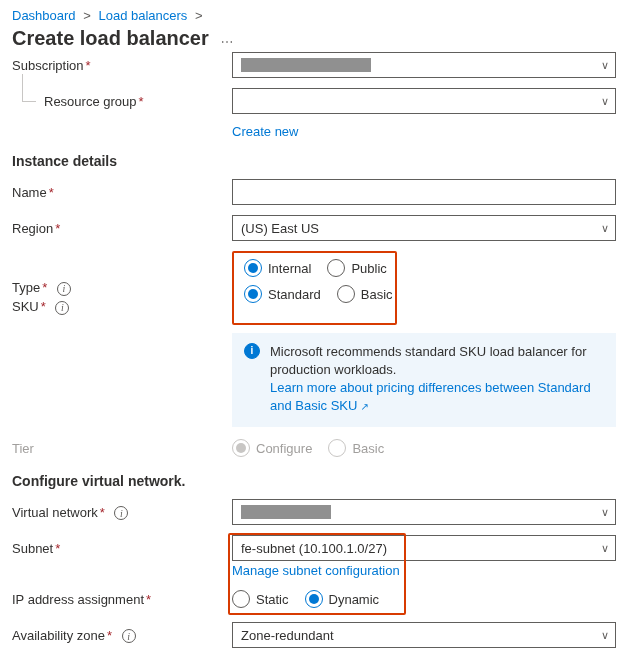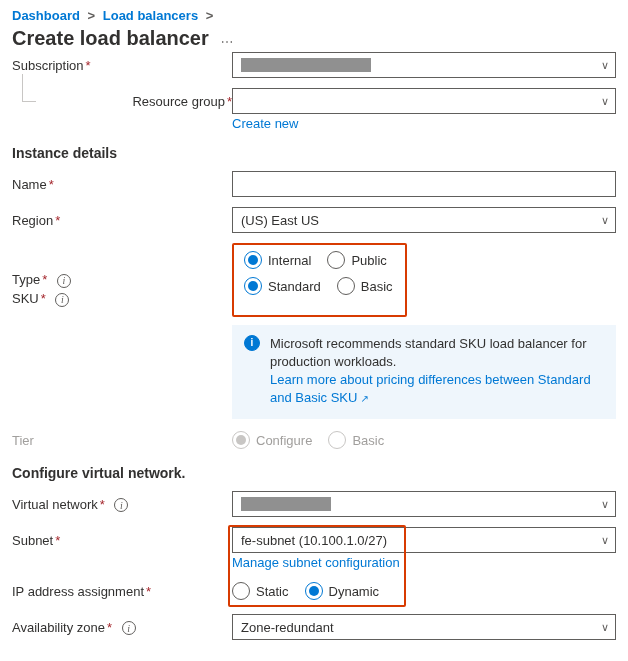--- a/index.html
+++ b/index.html
@@ -1,18 +1,18 @@
 <!DOCTYPE html>
 <html><head>
 <meta charset="utf-8">
 <style>
   * { box-sizing: border-box; }
   html, body { margin:0; padding:0; font-family: "Segoe UI", Arial, sans-serif; font-size:13px; color:#323130; background:#fff; }
   .page { width:628px; min-height:661px; position:relative; padding:8px 12px 60px 12px; }
-  .breadcrumb { font-size:13px; color:#0078d4; margin-bottom:4px;font-weight:bold; }
+  .breadcrumb { font-size:13px; color:#0078d4; margin-bottom:4px; }
   .breadcrumb a { color:#0078d4; text-decoration:none; cursor:pointer; }
   .breadcrumb .sep { color:#605e5c; margin:0 4px; }
   h1.title { font-size:20px; font-weight:600; margin:0 0 2px 0; display:inline-block; }
   .ellipsis-cmd { display:inline-block; margin-left:8px; color:#605e5c; vertical-align:middle; cursor:pointer; }
   .form-row { display:flex; align-items:center; margin-bottom:10px; }
   .form-label { width:220px; flex:0 0 220px; font-size:13px; position:relative; }
   .form-label.indent { padding-left:32px; }
   .form-label .connector { position:absolute; left:10px; top:-20px; width:14px; height:28px; border-left:1px solid #c8c6c4; border-bottom:1px solid #c8c6c4; }
   .req { color:#a4262c; margin-left:2px; }
   .control { flex:1; }
@@ -59,21 +59,21 @@
     </div>
     <div class="control">
       <div class="select-box">
         <span class="masked-bar" style="width:130px;"></span>
         <span class="chev">∨</span>
       </div>
     </div>
   </div>
 
   
-  <div class="form-row" style="margin-bottom:2px;text-align:right;">
+  <div class="form-row" style="margin-bottom:10px;">
     <div class="form-label indent">
       <span class="connector"></span>
       <span>Resource group</span><span class="req">*</span>
     </div>
     <div class="control">
       <div class="select-box">
         <span></span>
         <span class="chev">∨</span>
       </div>
     </div>
@@ -110,21 +110,21 @@
     </div>
   </div>
 
   
   <div class="form-row">
     <div class="form-label">
       <span>Type</span><span class="req">*</span>
       <span class="info-icon">i</span>
     </div>
     <div class="control">
-      <div class="highlight-box" style="padding:6px 18px 34px 10px; position:relative;">
+      <div class="highlight-box" style="padding:6px 8px 34px 10px; position:relative;">
         <div class="radio-group" style="margin-bottom:12px;">
           <span class="radio sel">
               <span class="circle"></span>
               <span>Internal</span>
             </span>
           <span class="radio">
               <span class="circle"></span>
               <span>Public</span>
             </span>
         </div>

